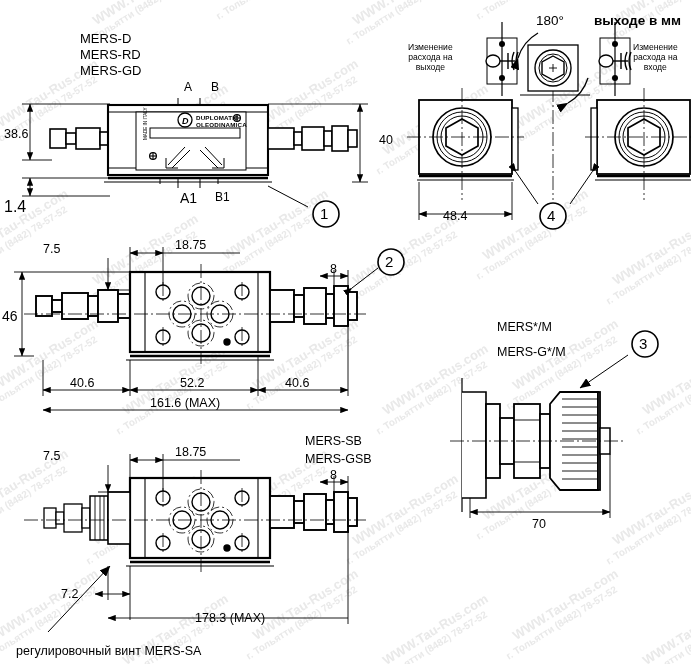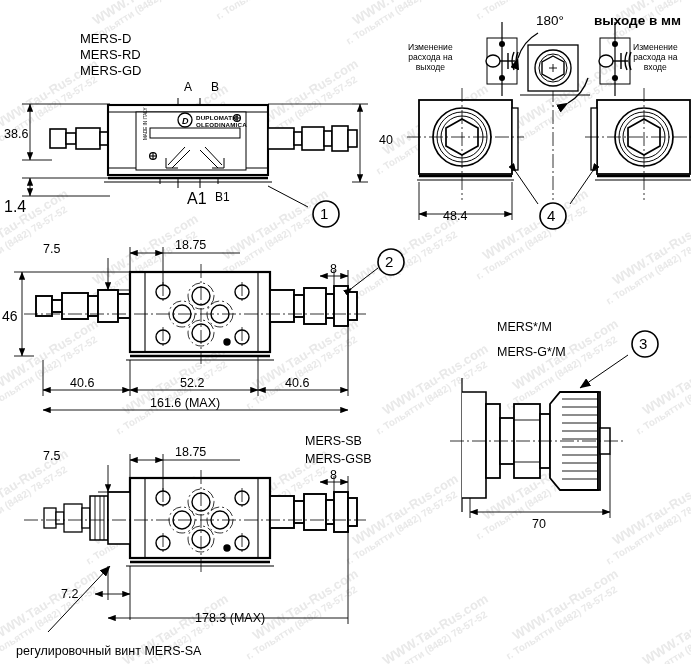--- a/index.html
+++ b/index.html
@@ -446,21 +446,21 @@
 
     </g>
   </svg>
 
   <div class="lbl" style="left:80px;top:31px;font-size:13px;">MERS-D</div>
   <div class="lbl" style="left:80px;top:47px;font-size:13px;">MERS-RD</div>
   <div class="lbl" style="left:80px;top:63px;font-size:13px;">MERS-GD</div>
 
   <div class="lbl" style="left:184px;top:80px;font-size:12px;">A</div>
   <div class="lbl" style="left:211px;top:80px;font-size:12px;">B</div>
-  <div class="lbl" style="left:180px;top:190px;font-size:16px;margin-left:7px;">A1</div>
+  <div class="lbl" style="left:180px;top:190px;font-size:14px;">A1</div>
   <div class="lbl" style="left:215px;top:190px;font-size:12px;text-align:center;">B1</div>
 
   <div class="lbl" style="left:196px;top:114px;font-size:6.2px;font-weight:bold;letter-spacing:.2px;">DUPLOMATIC</div>
   <div class="lbl" style="left:196px;top:121px;font-size:6.2px;font-weight:bold;letter-spacing:.2px;">OLEODINAMICA</div>
   <div class="lbl" style="left:182px;top:116px;font-size:9px;font-weight:bold;font-style:italic;">D</div>
   <div class="lbl" style="left:143px;top:140px;font-size:4.6px;transform:rotate(-90deg);transform-origin:0 0;">MADE IN ITALY</div>
 
   <div class="lbl" style="left:4px;top:127px;font-size:12.5px;">38.6</div>
   <div class="lbl" style="left:4px;top:198px;font-size:16px;">1.4</div>
   <div class="lbl" style="left:379px;top:133px;font-size:12.5px;">40</div>

